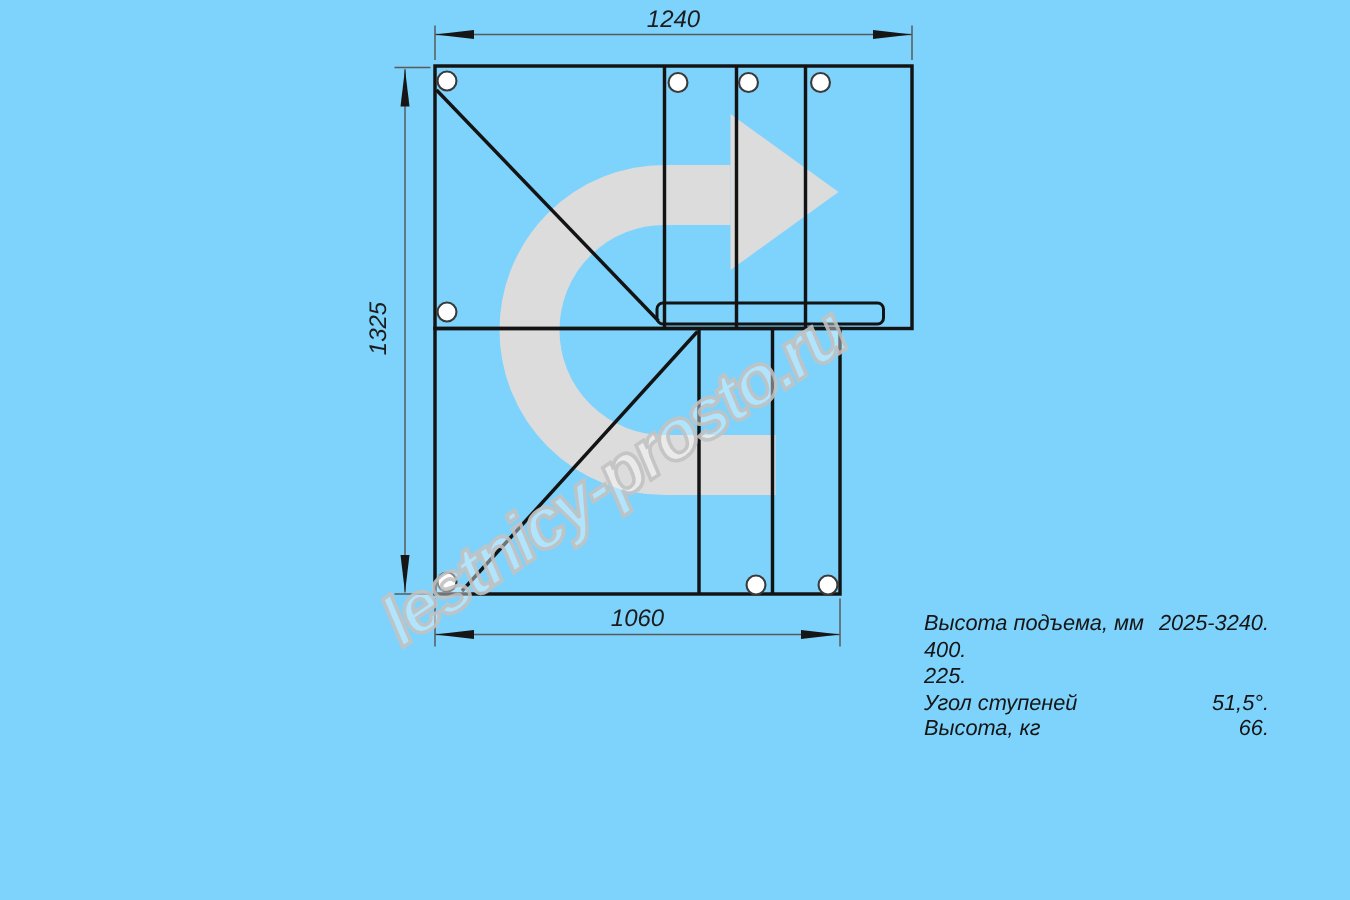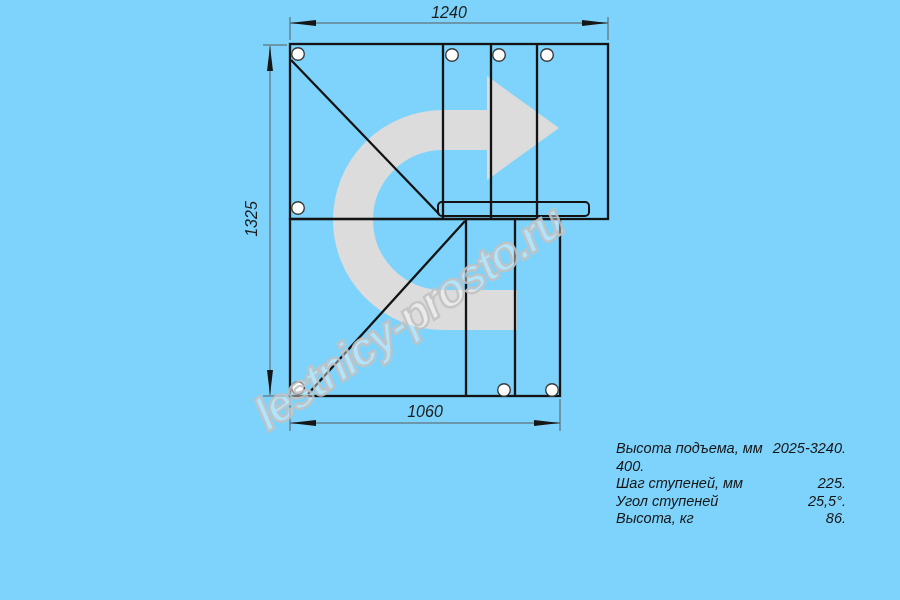--- a/index.html
+++ b/index.html
@@ -21,21 +21,21 @@
     fill:#1c1c1c;text-anchor:middle;
   }
   
   .watermark{
     font-family:"Liberation Sans",sans-serif;font-style:italic;font-weight:bold;
     font-size:47px;letter-spacing:-2px;
     fill:rgba(255,255,255,0.45);stroke:#c3c3c3;stroke-width:2.4;opacity:0.9;
   }
   
   .specs{
-    position:absolute;left:616px;top:440px;width:230px;
+    position:absolute;left:616px;top:408px;width:230px;
     font-style:italic;font-size:14.5px;line-height:17.5px;color:#151515;
   }
   .spec-row{display:flex;justify-content:space-between;}
   .spec-value{text-align:right;}
 </style>
 </head>
 <body>
 
 <div class="stage">
 
@@ -105,26 +105,25 @@
 
   <div class="specs">
     <div class="spec-row">
       <span class="spec-label">Высота подъема, мм</span>
       <span class="spec-value">2025-3240.</span>
     </div>
     <div class="spec-row">
       <span class="spec-value">400.</span>
     </div>
     <div class="spec-row">
-      <span class="spec-label">Шаг ступеней, мм</span>
       <span class="spec-value">225.</span>
     </div>
     <div class="spec-row">
       <span class="spec-label">Угол ступеней</span>
-      <span class="spec-value">25,5°.</span>
+      <span class="spec-value">51,5°.</span>
     </div>
     <div class="spec-row">
       <span class="spec-label">Высота, кг</span>
-      <span class="spec-value">86.</span>
+      <span class="spec-value">66.</span>
     </div>
   </div>
 
 </div>
 
 </body></html>

